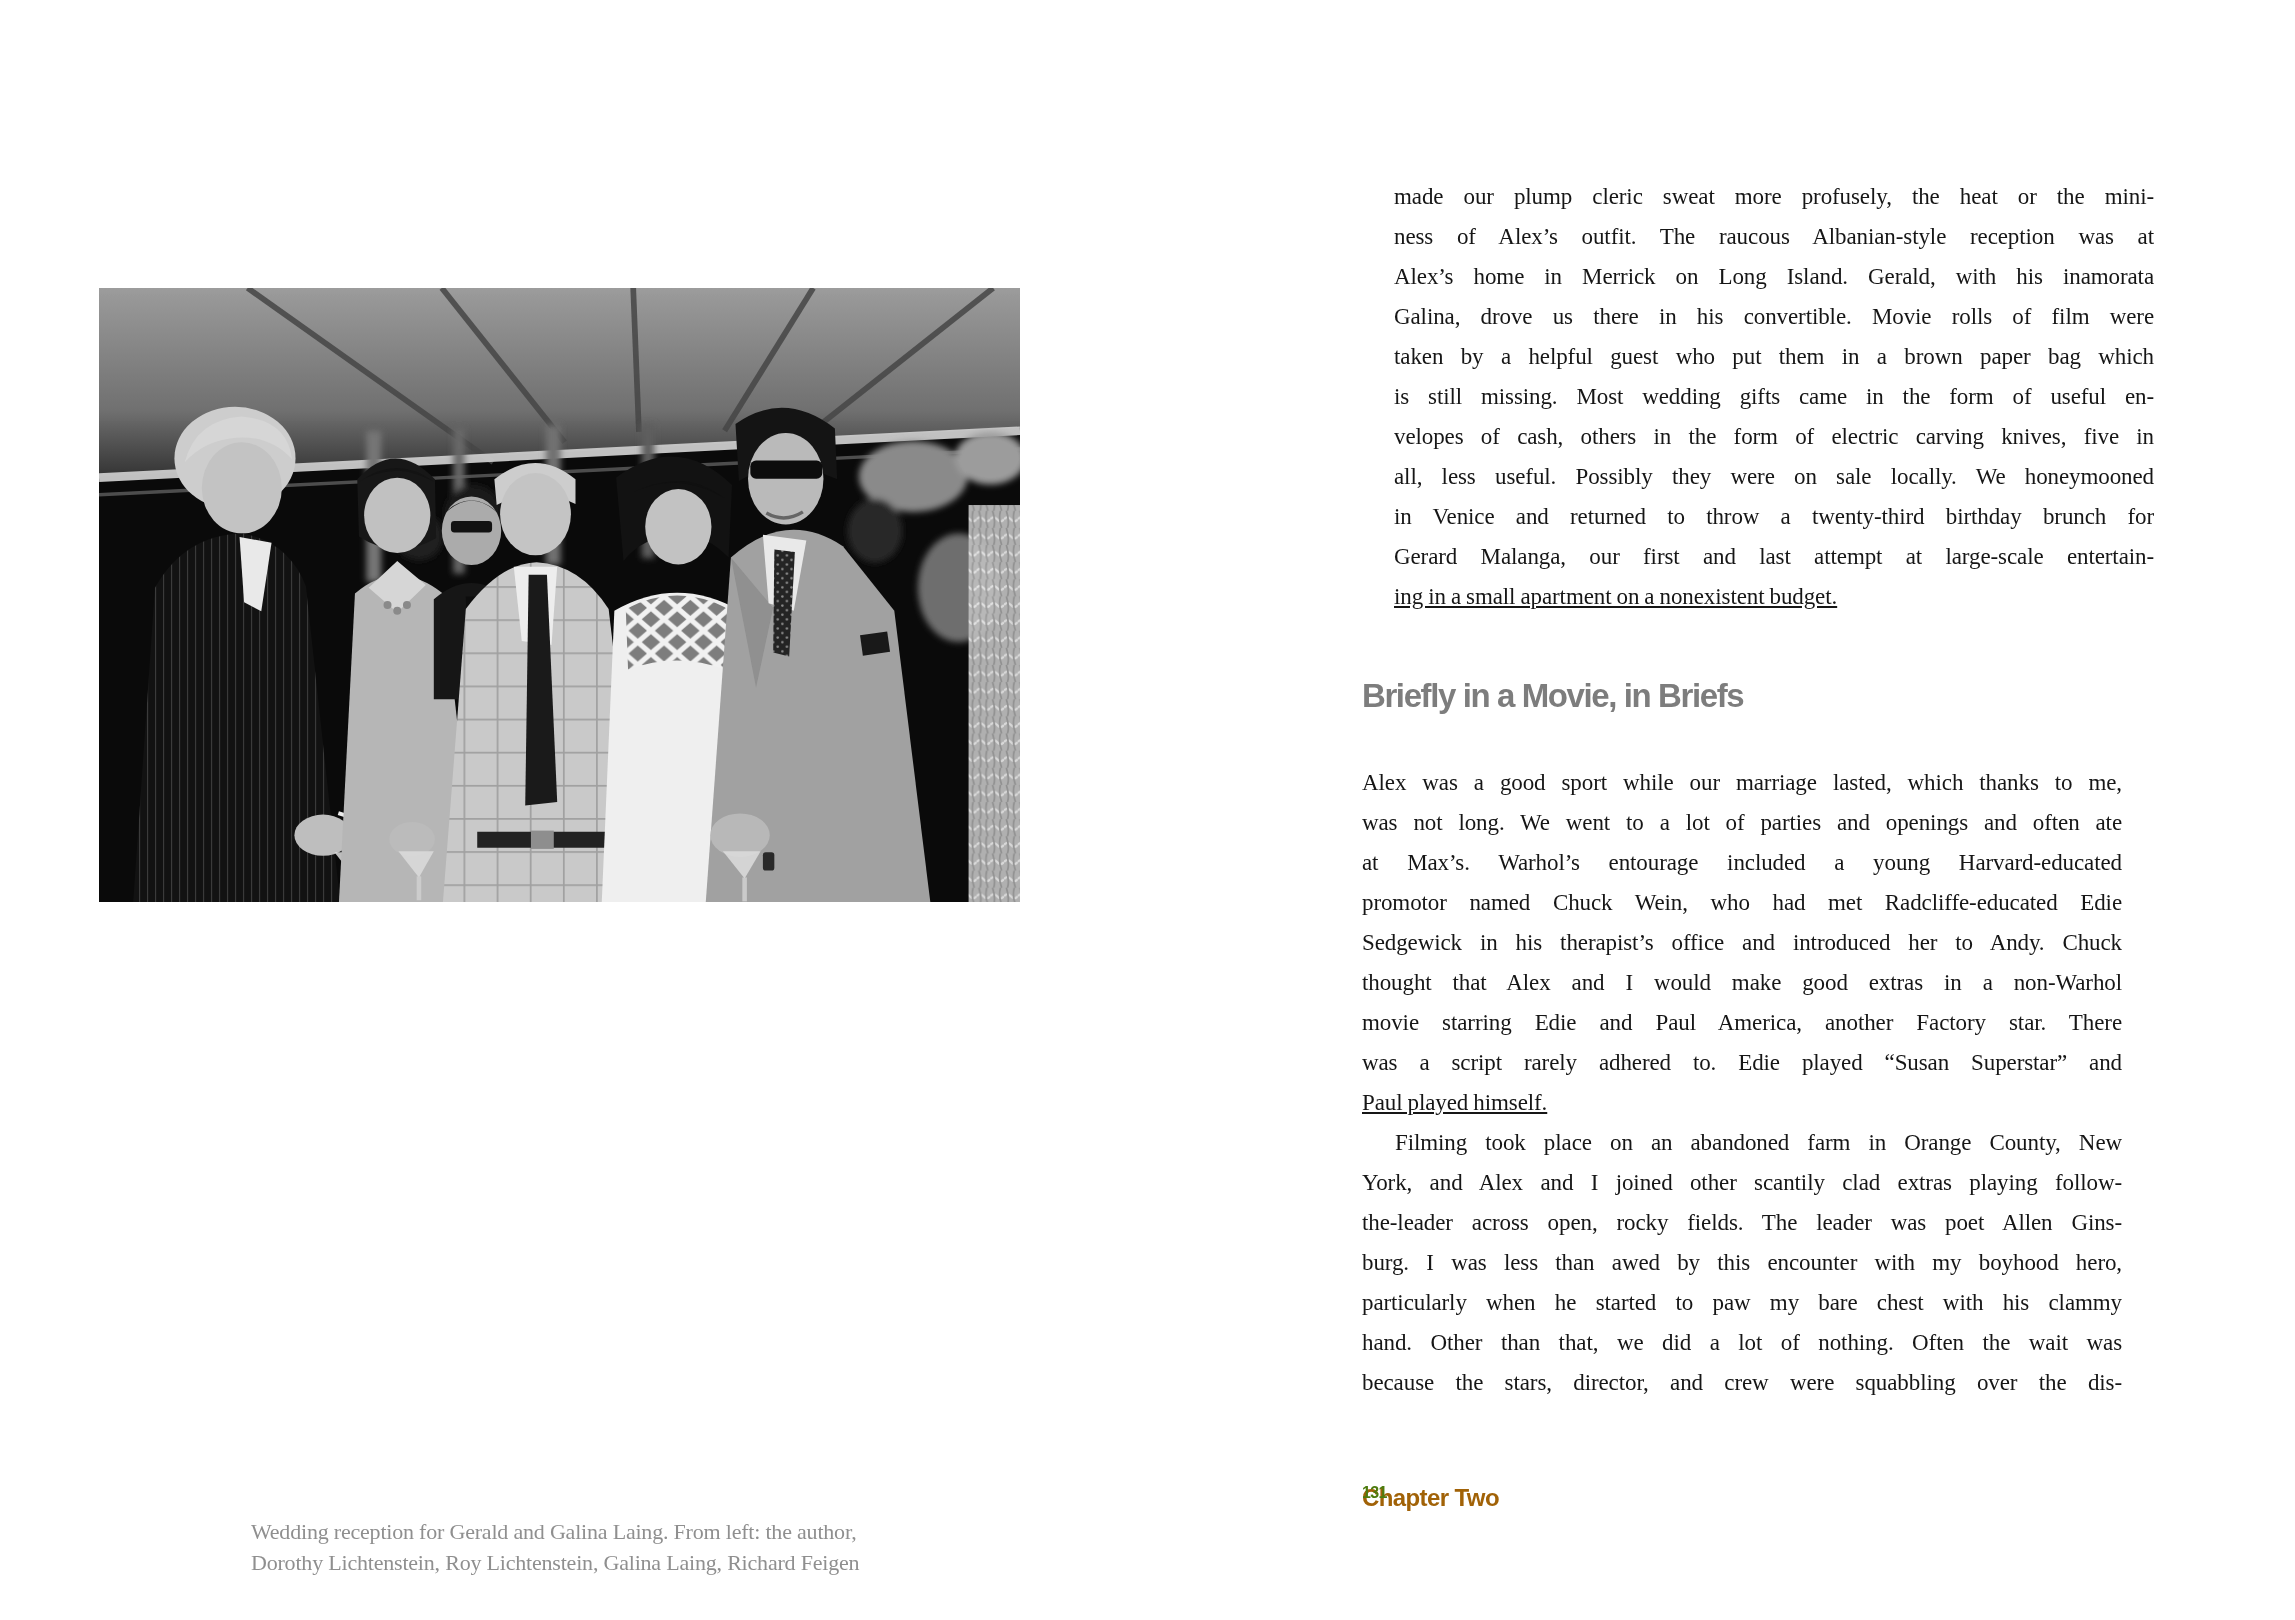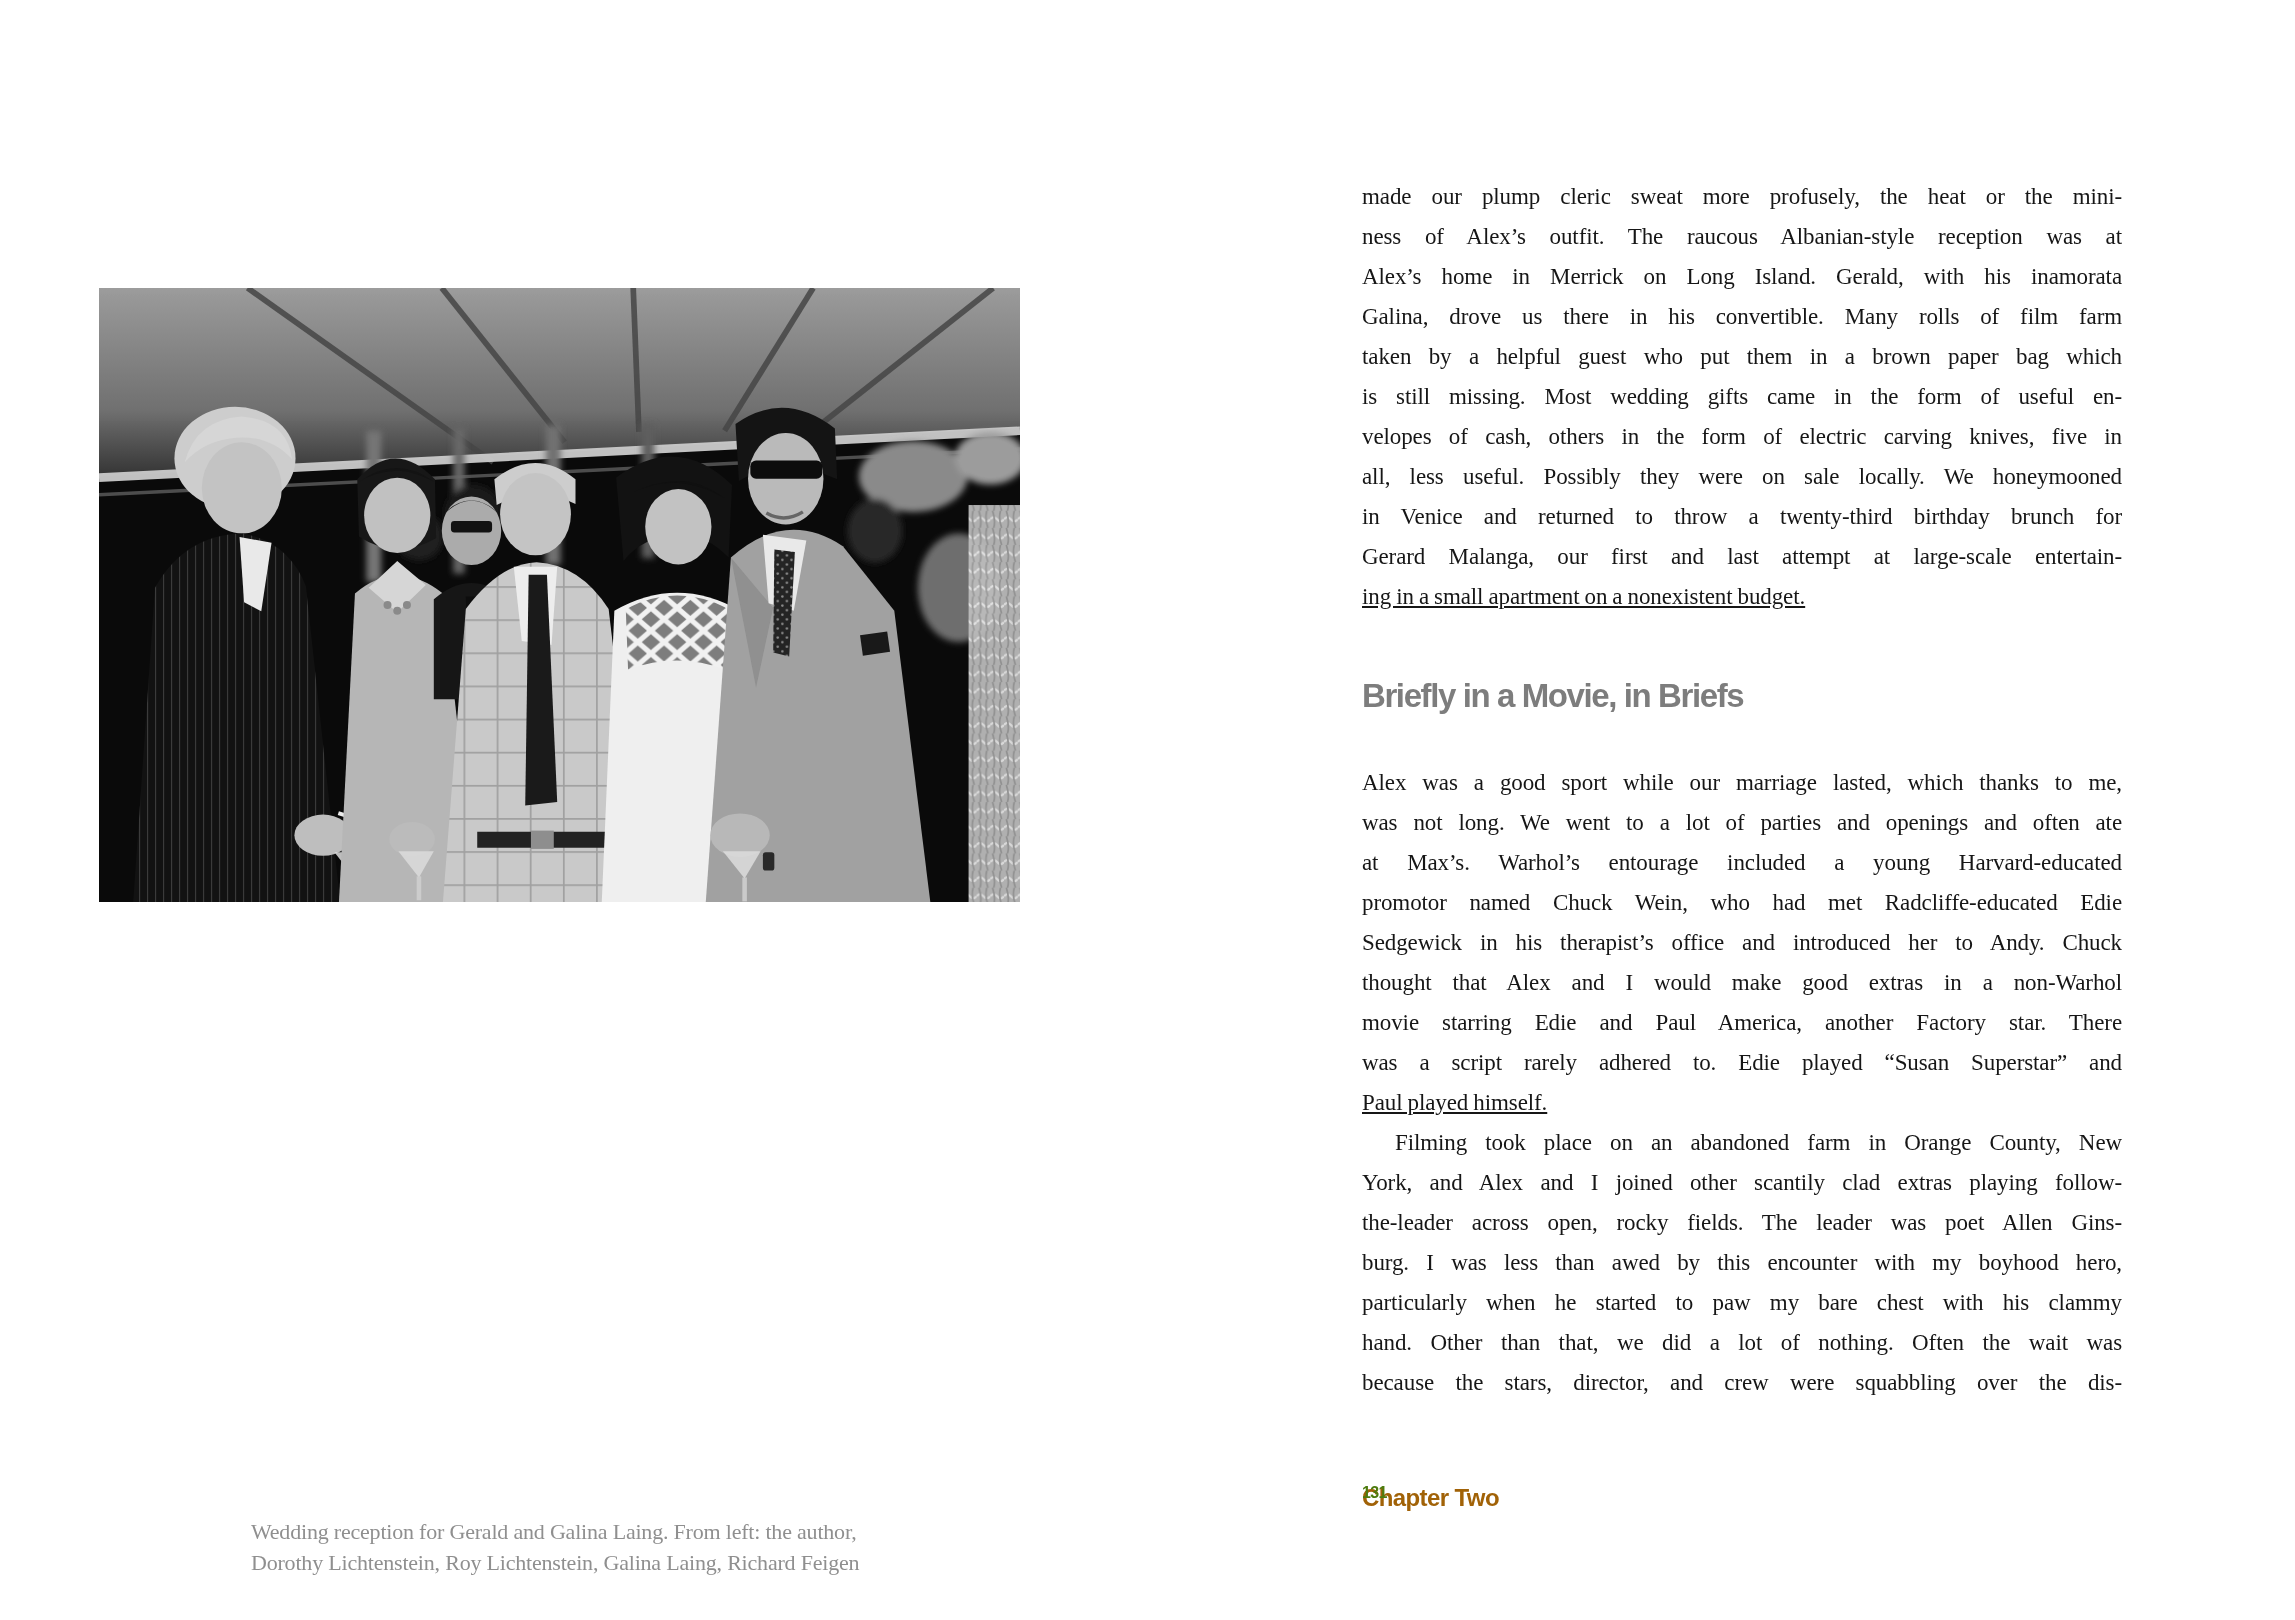--- a/index.html
+++ b/index.html
@@ -16,21 +16,21 @@
   .caption{
     position:absolute;left:251px;top:1516px;width:686px;
     font-size:22px;line-height:31px;color:#8f8f8f;letter-spacing:-0.2px;
   }
   .caption .tline{text-align:left;text-align-last:auto;}
   
   .bodycol{
     position:absolute;left:1362px;width:760px;color:#161616;
     font-size:23px;line-height:40px;letter-spacing:-0.1px;word-spacing:-0.6px;
   }
-  .p1{top:177px;}
+  .p1{top:177px;margin-left:32px;}
   .p2{top:763px;}
   .p3{top:1123px;}
   .tline{text-align:justify;text-align-last:justify;}
   .no-jl .tline:last-child{text-align-last:left;text-decoration:underline;}
   .indent-first .tline:first-child{text-indent:33px;}
   .heading{
     position:absolute;left:1362px;top:678px;width:760px;
     font-family:"Liberation Sans",sans-serif;font-weight:bold;
     font-size:33px;line-height:35px;color:#7d7d7d;letter-spacing:-1.4px;
   }
@@ -193,21 +193,21 @@
         <div class="tline">Dorothy Lichtenstein, Roy Lichtenstein, Galina Laing, Richard Feigen</div>
       </div>
   </div>
 
   <div>
 
     <div class="bodycol p1 no-jl">
         <div class="tline">made our plump cleric sweat more profusely, the heat or the mini-</div>
         <div class="tline">ness of Alex’s outfit. The raucous Albanian-style reception was at</div>
         <div class="tline">Alex’s home in Merrick on Long Island. Gerald, with his inamorata</div>
-        <div class="tline">Galina, drove us there in his convertible. Many rolls of film farm</div>
+        <div class="tline">Galina, drove us there in his convertible. Movie rolls of film were</div>
         <div class="tline">taken by a helpful guest who put them in a brown paper bag which</div>
         <div class="tline">is still missing. Most wedding gifts came in the form of useful en-</div>
         <div class="tline">velopes of cash, others in the form of electric carving knives, five in</div>
         <div class="tline">all, less useful. Possibly they were on sale locally. We honeymooned</div>
         <div class="tline">in Venice and returned to throw a twenty-third birthday brunch for</div>
         <div class="tline">Gerard Malanga, our first and last attempt at large-scale entertain-</div>
         <div class="tline">ing in a small apartment on a nonexistent budget.</div>
       </div>
 
     <div class="heading">Briefly in a Movie, in Briefs</div>

